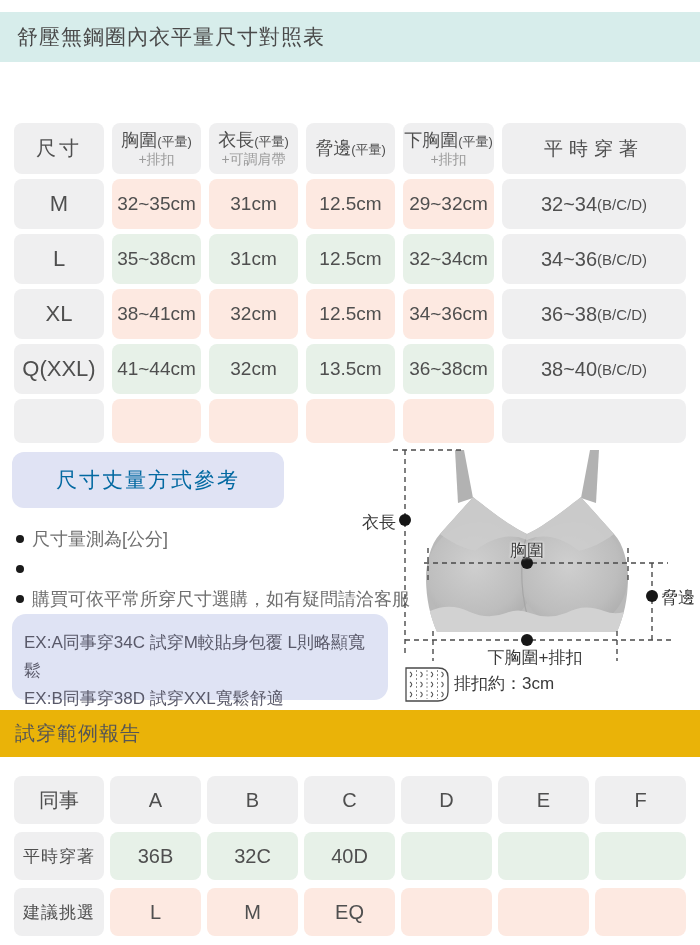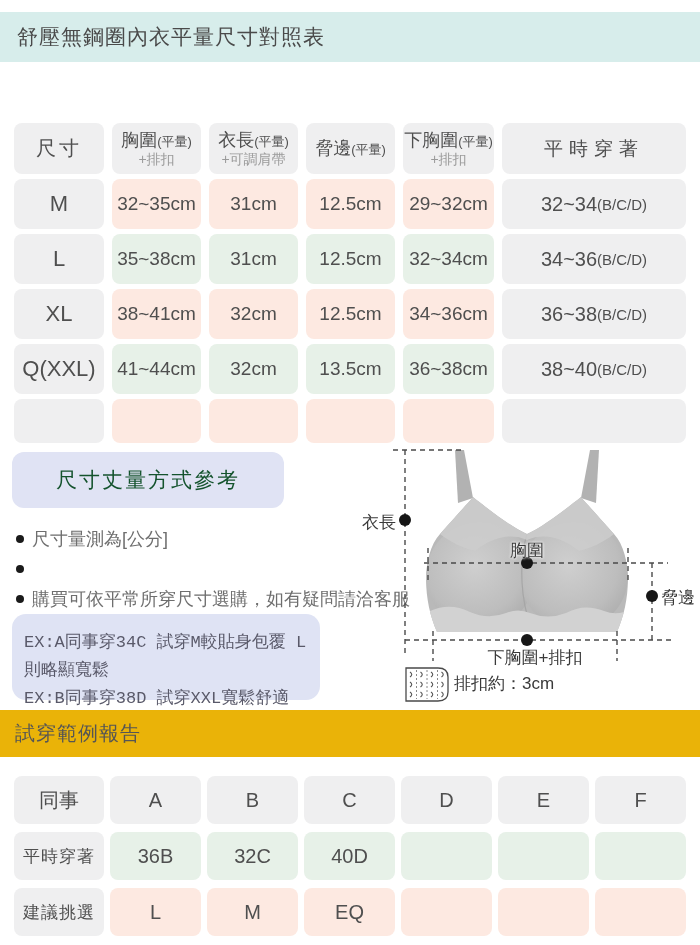--- a/index.html
+++ b/index.html
@@ -26,27 +26,27 @@
   .size-label{font-size:22px;color:#4f4f4f;}
   .size-head{font-size:20px;letter-spacing:3px;color:#4f4f4f;}
   .fit-head{font-size:19px;letter-spacing:6px;color:#4f4f4f;}
   .val{font-size:19px;color:#4f4f4f;}
   .fit-main{font-size:20px;color:#4f4f4f;}
   .fit-sub{font-size:15px;color:#4f4f4f;}
 
   
   .guide-heading{position:absolute;left:12px;top:452px;width:272px;height:56px;background:#e0e3f4;
                  border-radius:12px;display:flex;align-items:center;justify-content:center;
-                 font-size:21px;letter-spacing:2px;color:#14532d;}
+                 font-size:21px;letter-spacing:2px;color:#0369a1;}
   .bullets{position:absolute;left:16px;top:524px;width:460px;}
   .bullet{display:flex;align-items:center;height:30px;font-size:18px;color:#6e6e6e;}
   .bullet .dot{width:8px;height:8px;border-radius:50%;background:#1a1a1a;margin-right:8px;flex:0 0 auto;}
-  .ex-box{position:absolute;left:12px;top:614px;width:308px;height:86px;background:#dfe3f4;
+  .ex-box{position:absolute;left:12px;top:614px;width:376px;height:86px;background:#dfe3f4;
           border-radius:14px;box-sizing:border-box;padding:15px 12px;font-size:17px;
-          line-height:28px;color:#595969;font-family:Liberation Mono, monospace;}
+          line-height:28px;color:#595969;}
 
   
   .diagram{position:absolute;left:360px;top:435px;width:340px;height:275px;}
   .diagram svg{position:absolute;left:0;top:0;}
   .dlabel{position:absolute;font-size:17px;color:#3a3a3a;white-space:nowrap;
           text-shadow:0 0 3px #fff,0 0 3px #fff;}
   .lbl-length{left:2px;top:76px;}
   .lbl-bust{left:132px;width:70px;top:104px;text-align:center;}
   .lbl-side{left:301px;top:151px;}
   .lbl-underbust{left:105px;width:140px;top:211px;text-align:center;}

